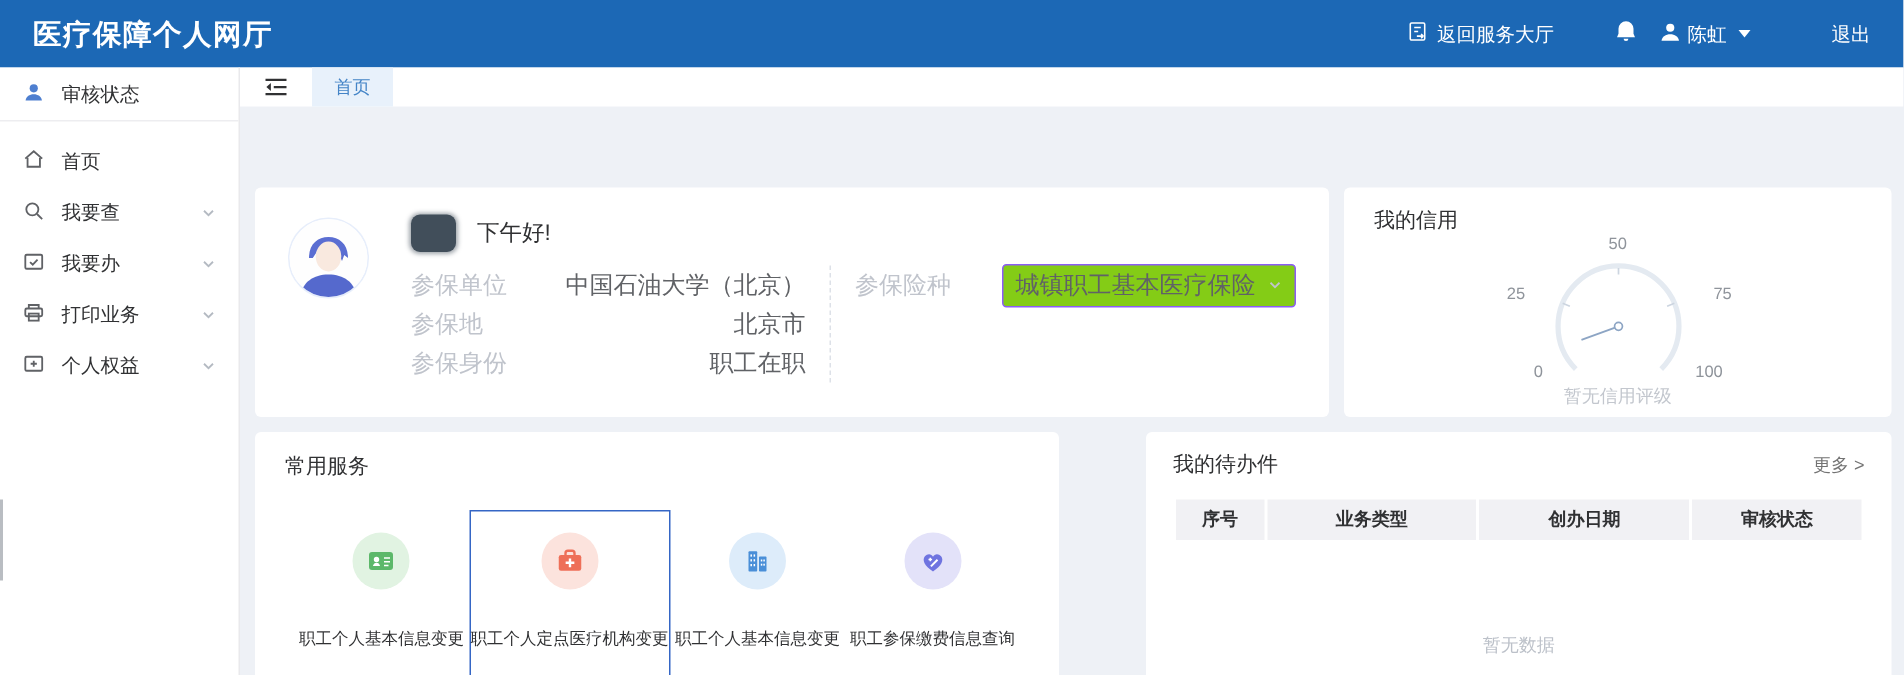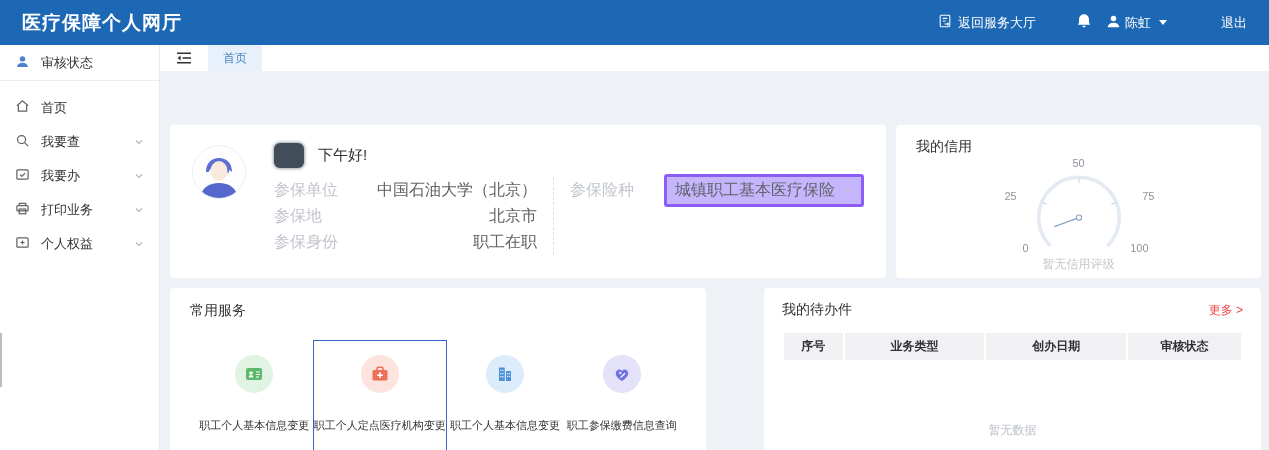--- a/index.html
+++ b/index.html
@@ -41,21 +41,21 @@
   .profile-body { flex: 1; margin-left: 28px; min-width: 0; }
   .greet-row { display: flex; align-items: center; gap: 14px; height: 28px; }
   .name-blob { width: 30px; height: 25px; background: #414e5a; border-radius: 6px; box-shadow: 0 0 3px 1px rgba(65,78,90,.5); }
   .greeting { font-size: 15px; color: #303133; }
   .fields { display: flex; margin-top: 8px; }
   .fcol-left { width: 280px; padding-right: 16px; border-right: 1px dashed #dde1e8; }
   .fcol-right { flex: 1; padding-left: 16px; max-width: 310px; }
   .frow { height: 26px; display: flex; align-items: center; justify-content: space-between; font-size: 16px; }
   .flabel { color: #c0c4cc; }
   .fvalue { color: #606266; }
-  .fselect { display: flex; align-items: center; gap: 8px; border: 3px solid #8b5cf6; border-radius: 3px; padding: 3px 8px; color: #606266; cursor: pointer; background: #c4b5fd; }
+  .fselect { display: flex; align-items: center; gap: 8px; border: 1px solid #8b5cf6; border-radius: 3px; padding: 3px 8px; color: #606266; cursor: pointer; background: #84cc16; }
   
   .credit-card { width: 365px; flex-shrink: 0; padding: 13px 20px; }
   .gauge-wrap { position: relative; width: 200px; margin: 2px auto 0; height: 92px; }
   .gauge-tick { position: absolute; font-size: 11px; color: #8f949b; }
   .gt-50 { top: -1px; left: 50%; transform: translateX(-50%); }
   .gt-25 { top: 32px; left: 26px; }
   .gt-75 { top: 32px; right: 24px; }
   .gt-0  { top: 84px; left: 44px; }
   .gt-100{ top: 84px; right: 30px; }
   .credit-empty { text-align: center; color: #c3c7ce; font-size: 12px; margin-top: 6px; }
@@ -66,21 +66,21 @@
   .svc-item.selected { border-color: #3566c5; width: 134px; }
   .svc-circle { width: 38px; height: 38px; border-radius: 50%; display: flex; align-items: center; justify-content: center; }
   .svc-1 .svc-circle { background: #e1f3e2; }
   .svc-2 .svc-circle { background: #fce3dd; }
   .svc-3 .svc-circle { background: #ddecfa; }
   .svc-4 .svc-circle { background: #e3e2f9; }
   .svc-label { margin-top: 13px; font-size: 11px; color: #303133; white-space: nowrap; }
   
   .todos-card { flex: 1; padding: 13px 18px; min-width: 0; margin-left: 48px; }
   .todo-head { display: flex; align-items: center; justify-content: space-between; }
-  .todo-more { font-size: 12px; color: #ef4444; cursor: pointer; }
+  .todo-more { font-size: 12px; color: #737373; cursor: pointer; }
   .todo-table { width: 100%; margin-top: 14px; border-collapse: separate; border-spacing: 2px 0; table-layout: fixed; }
   .todo-table th { background: #f1f1f4; font-size: 12px; color: #303133; font-weight: bold; height: 27px; text-align: center; }
   .th-no { width: 13%; } .th-type { width: 31%; } .th-date { width: 31%; } .th-status { width: 25%; }
   .todo-empty { text-align: center; color: #bcc1c9; font-size: 12px; margin-top: 62px; }
   
   .edge-line { position: absolute; left: 0; top: 333px; width: 2px; height: 54px; background: #b9bdc2; }
 </style>
 </head>
 <body>
 

